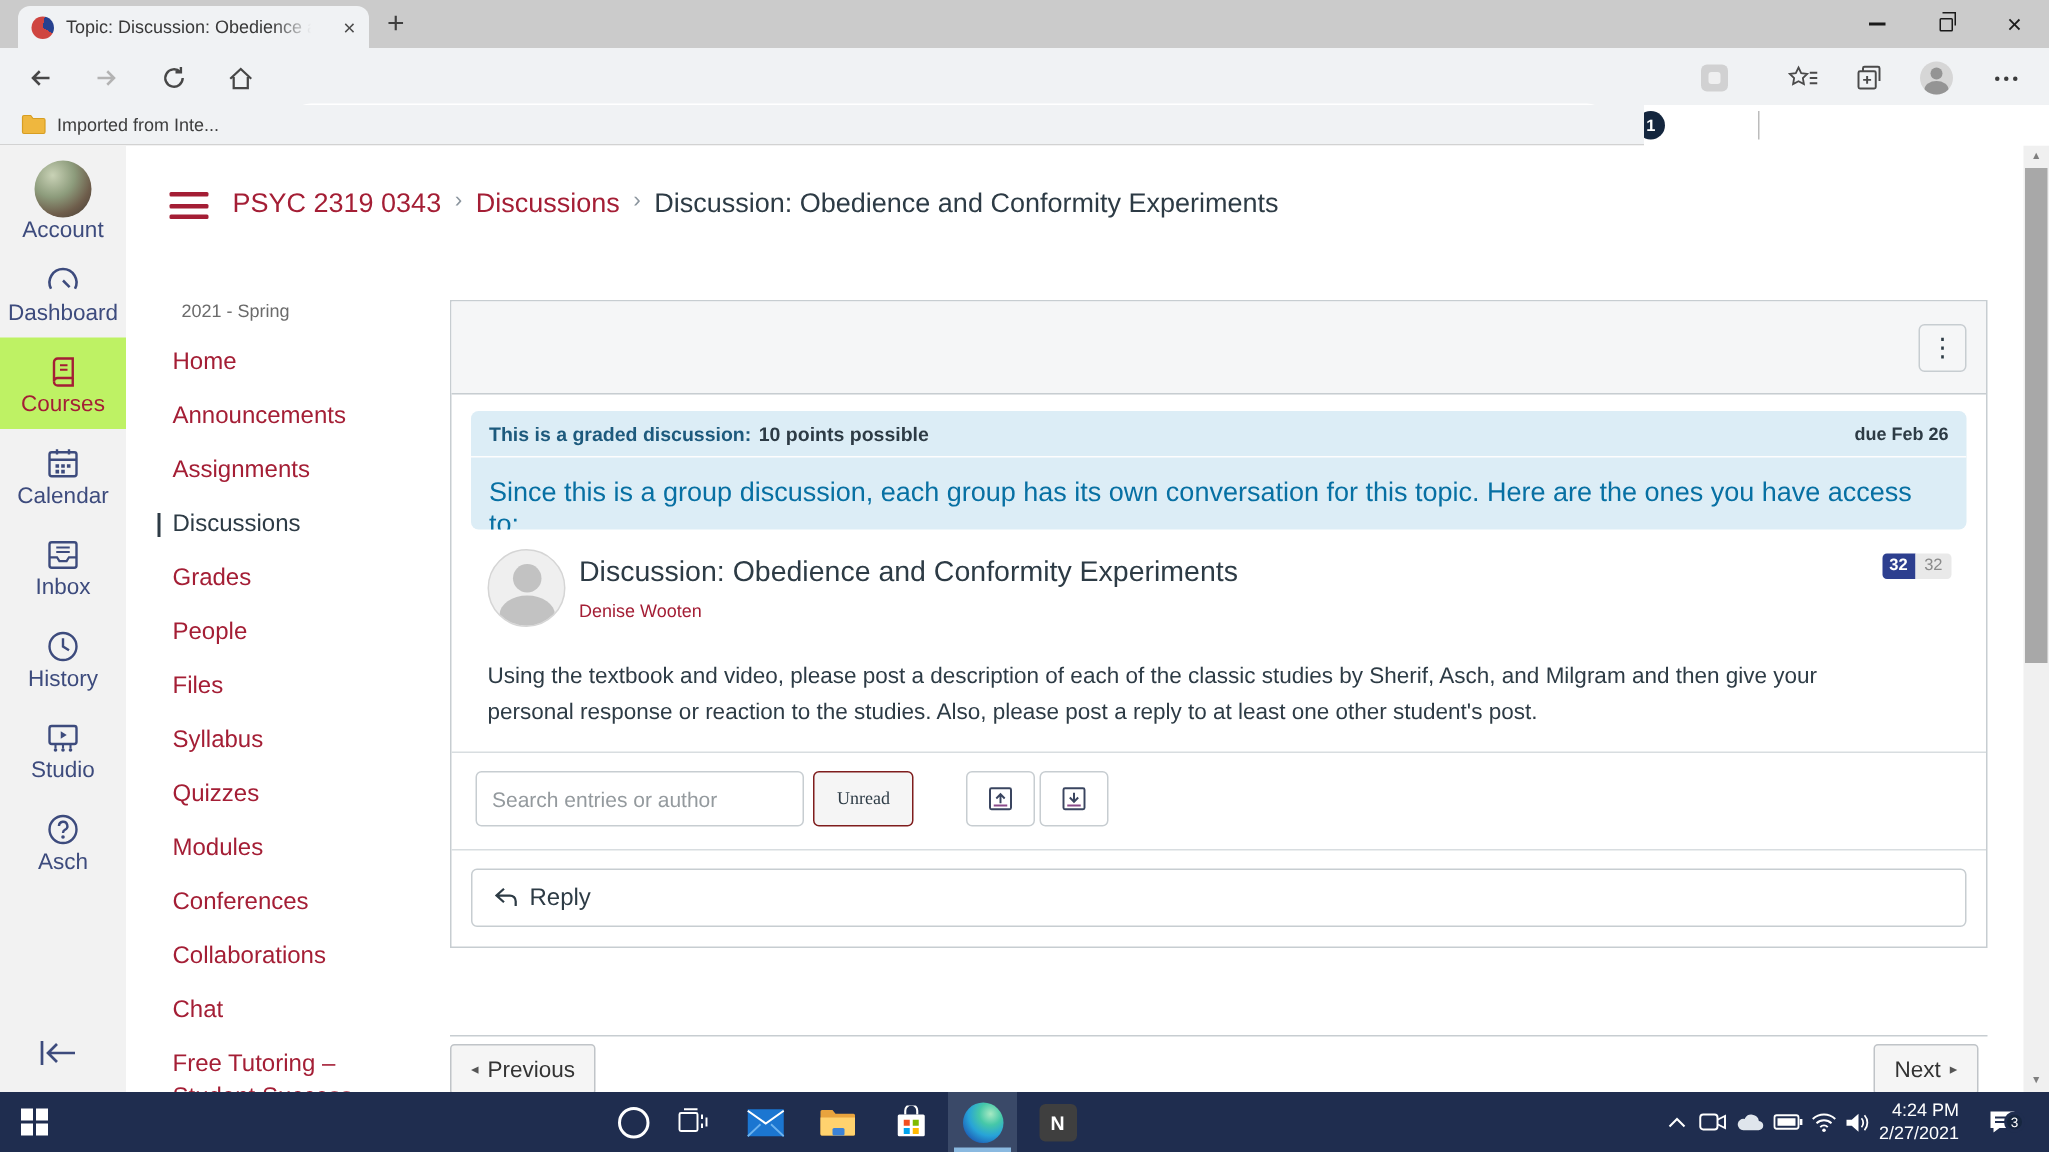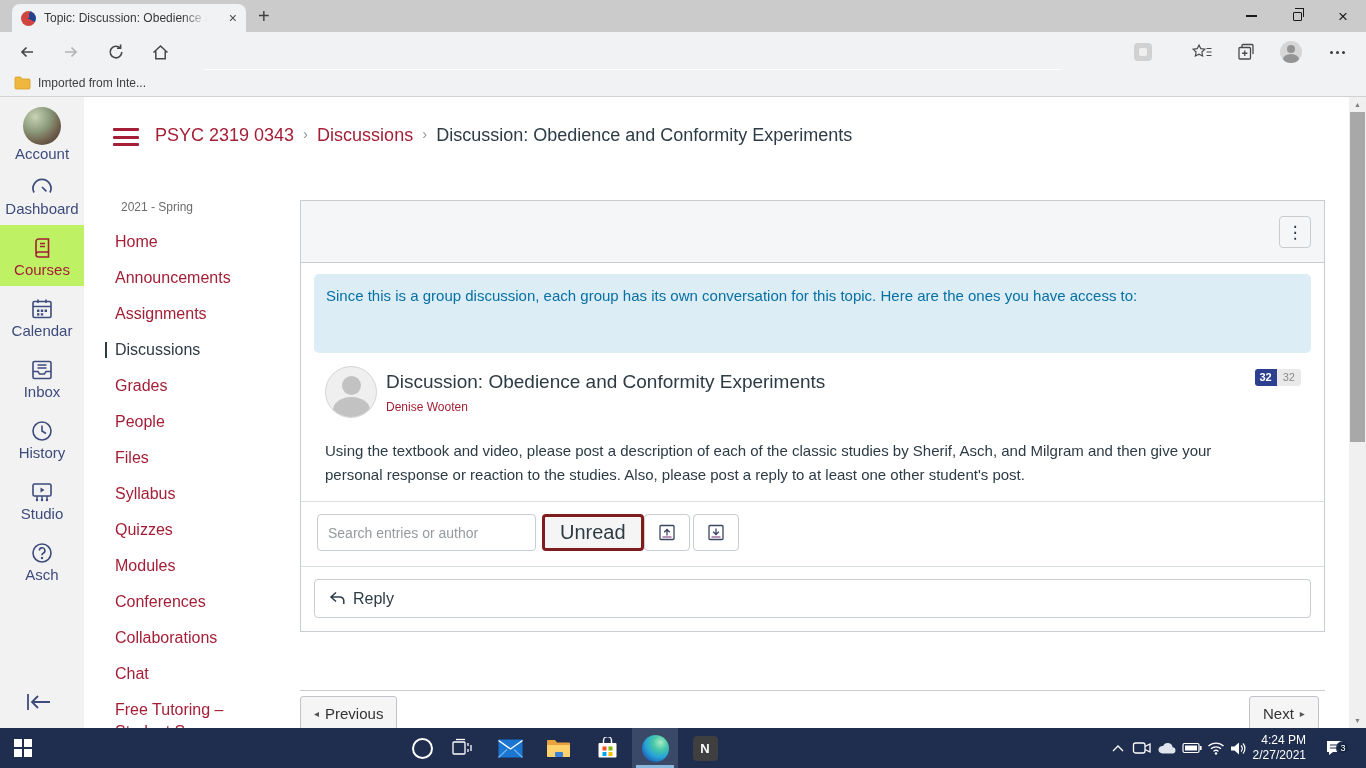--- a/index.html
+++ b/index.html
@@ -21,21 +21,21 @@
   .restore-glyph::before{content:"";position:absolute;left:1.8px;top:-4.2px;width:8px;height:8px;border-top:1.2px solid #1a1a1a;border-right:1.2px solid #1a1a1a}
   .close-glyph{font-size:17px;color:#1a1a1a;line-height:17px}
 
   #toolbar{position:absolute;left:0;top:32px;width:1366px;height:38px;background:#f0f2f4}
   .navbtn{position:absolute;top:7px;width:26px;height:26px;display:flex;align-items:center;justify-content:center}
   #addressbar{position:absolute;left:193px;top:37px;width:879px;height:28px;background:#fff;border-radius:14px;display:flex;align-items:center;padding:0 10px 0 13px}
   #url-text{font-size:13.5px;color:#3a3a3a;margin-left:8px;flex:1;white-space:nowrap;overflow:hidden}
   .tool-badge{position:absolute;left:1091px;top:42px;width:19px;height:19px;border-radius:50%;background:#14263e;color:#fff;font-size:11px;font-weight:bold;display:flex;align-items:center;justify-content:center}
   .vsep{position:absolute;left:1172px;top:42px;width:1px;height:19px;background:#bcbcbc}
 
-  #bookmarksbar{position:absolute;left:0;top:70px;width:1366px;height:27px;background:#f0f2f4;border-bottom:1px solid #d2d2d2;display:flex;align-items:center;padding-left:14px;gap:7px}
+  #bookmarksbar{position:absolute;left:0;top:70px;width:1096px;height:27px;background:#f0f2f4;border-bottom:1px solid #d2d2d2;display:flex;align-items:center;padding-left:14px;gap:7px}
   #bookmarksbar .bm-label{font-size:12px;color:#3d3d3d}
 
   
   #page{position:absolute;left:0;top:97px;width:1366px;height:631px;background:#fff;overflow:hidden}
 
   
   #gnav{position:absolute;left:0;top:0;width:84px;height:631px;background:#f2f2f2}
   .gnav-item{width:84px;height:61px;display:flex;flex-direction:column;align-items:center;justify-content:center;gap:3px;color:#3d4b7d}
   .gnav-item .lbl{font-size:15px;line-height:12px}
   .gnav-item.active{background:#bef264;color:#a41e35}
@@ -59,34 +59,34 @@
 
   
   #panel{position:absolute;left:300px;top:103px;width:1025px;height:432px;border:1px solid #c7cdd1;background:#fff}
   #panel-header{position:absolute;left:0;top:0;width:1023px;height:62px;background:#f5f6f7;border-bottom:1px solid #c7cdd1}
   #kebab-btn{position:absolute;right:13px;top:15px;width:32px;height:32px;border:1px solid #c7cdd1;border-radius:4px;display:flex;align-items:center;justify-content:center;font-size:17px;color:#2d3b45;background:#f5f6f7}
   #alert{position:absolute;left:13px;top:73px;width:997px;height:79px;background:#dcedf6;border-radius:5px;overflow:hidden}
   #alert .band{height:31px;display:flex;align-items:center;padding:0 12px;border-bottom:1px solid #fdfdfd}
   .graded-label{font-size:13px;font-weight:bold;color:#1d5a7d}
   .points{font-size:13px;font-weight:bold;color:#2d3b45;margin-left:5px}
   .due{margin-left:auto;font-size:12px;font-weight:bold;color:#2d3b45}
-  .group-notice{padding:13px 12px;font-size:15px;color:#0770a3}
+  .group-notice{padding:13px 12px;font-size:18px;color:#0770a3}
   .avatar{position:absolute;left:24px;top:165px;width:52px;height:52px;border-radius:50%;background:#efefef;border:1px solid #d5d5d5;overflow:hidden}
   .avatar .head{position:absolute;left:16px;top:9px;width:19px;height:19px;border-radius:50%;background:#c2c2c2}
   .avatar .body{position:absolute;left:7px;top:30px;width:37px;height:26px;border-radius:50%;background:#c2c2c2}
   .entry-title{position:absolute;left:85px;top:170px;font-size:19px;color:#2d3b45}
   .entry-author{position:absolute;left:85px;top:199px;font-size:12px;color:#a41e35}
   .badges{position:absolute;right:23px;top:168px;display:flex;height:17px}
   .badge-unread{background:#2d3f8f;color:#fff;font-size:11px;font-weight:bold;padding:2px 5px;border-radius:3px 0 0 3px}
   .badge-total{background:#e9e9e9;color:#8a8a8a;font-size:11px;padding:2px 6px;border-radius:0 3px 3px 0}
   .entry-body{position:absolute;left:24px;top:238px;width:940px;font-size:15px;line-height:24px;color:#2d3b45}
   .rule{position:absolute;left:0;width:1023px;border-top:1px solid #d8dde0}
   #search-input{position:absolute;left:16px;top:313px;width:219px;height:37px;border:1px solid #c7cdd1;border-radius:4px;padding:0 10px;font-size:14px;color:#2d3b45;font-family:inherit;background:#fff}
   #search-input::placeholder{color:#949a9e}
-  #unread-btn{position:absolute;left:241px;top:313px;height:37px;padding:0 15px;background:#f5f5f5;border:3px solid #7f1d1d;border-radius:4px;font-size:20px;color:#2d3b45;font-family:Liberation Sans, sans-serif}
+  #unread-btn{position:absolute;left:241px;top:313px;height:37px;padding:0 15px;background:#f5f5f5;border:1px solid #7f1d1d;border-radius:4px;font-size:12px;color:#2d3b45;font-family:Liberation Serif, serif}
   .icon-btn{position:absolute;top:313px;width:46px;height:37px;background:#fff;border:1px solid #c7cdd1;border-radius:4px;display:flex;align-items:center;justify-content:center}
   #reply-box{position:absolute;left:13px;top:378px;width:997px;height:39px;border:1px solid #c7cdd1;border-radius:4px;background:#fff;display:flex;align-items:center;gap:7px;padding:0 13px}
   #reply-box .reply-label{font-size:16px;color:#2d3b45}
   .visibility-note{position:absolute;left:313px;top:549px;font-size:15px;color:#2d3b45}
   .bottom-rule{position:absolute;left:300px;top:593px;width:1025px;border-top:1px solid #c7cdd1}
   .pager-btn{position:absolute;top:599px;height:34px;background:#f5f5f5;border:1px solid #c0c4c8;border-radius:3px;display:flex;align-items:center;gap:6px;padding:0 13px;font-size:15px;color:#333}
   .pager-arrow{font-size:10px;color:#555}
 
   
   #scrollbar{position:absolute;left:1349px;top:0;width:17px;height:631px;background:#f0f0f0}
@@ -312,20 +312,25 @@
       <div>Free Tutoring –</div>
       <div class="line2">Student Success</div>
     </div>
   </div>
 
   <div id="panel">
     <div id="panel-header"></div>
     <div id="kebab-btn">⋮</div>
 
     <div id="alert">
+      <div class="band">
+        <span class="graded-label">This is a graded discussion:</span>
+        <span class="points">10 points possible</span>
+        <span class="due">due Feb 26</span>
+      </div>
       <div class="group-notice">Since this is a group discussion, each group has its own conversation for this topic. Here are the ones you have access to:</div>
     </div>
 
     <div class="avatar">
         <div class="head"></div>
         <div class="body"></div>
       </div>
     <div class="entry-title">Discussion: Obedience and Conformity Experiments</div>
     <div class="entry-author">Denise Wooten</div>
     <div class="badges">

